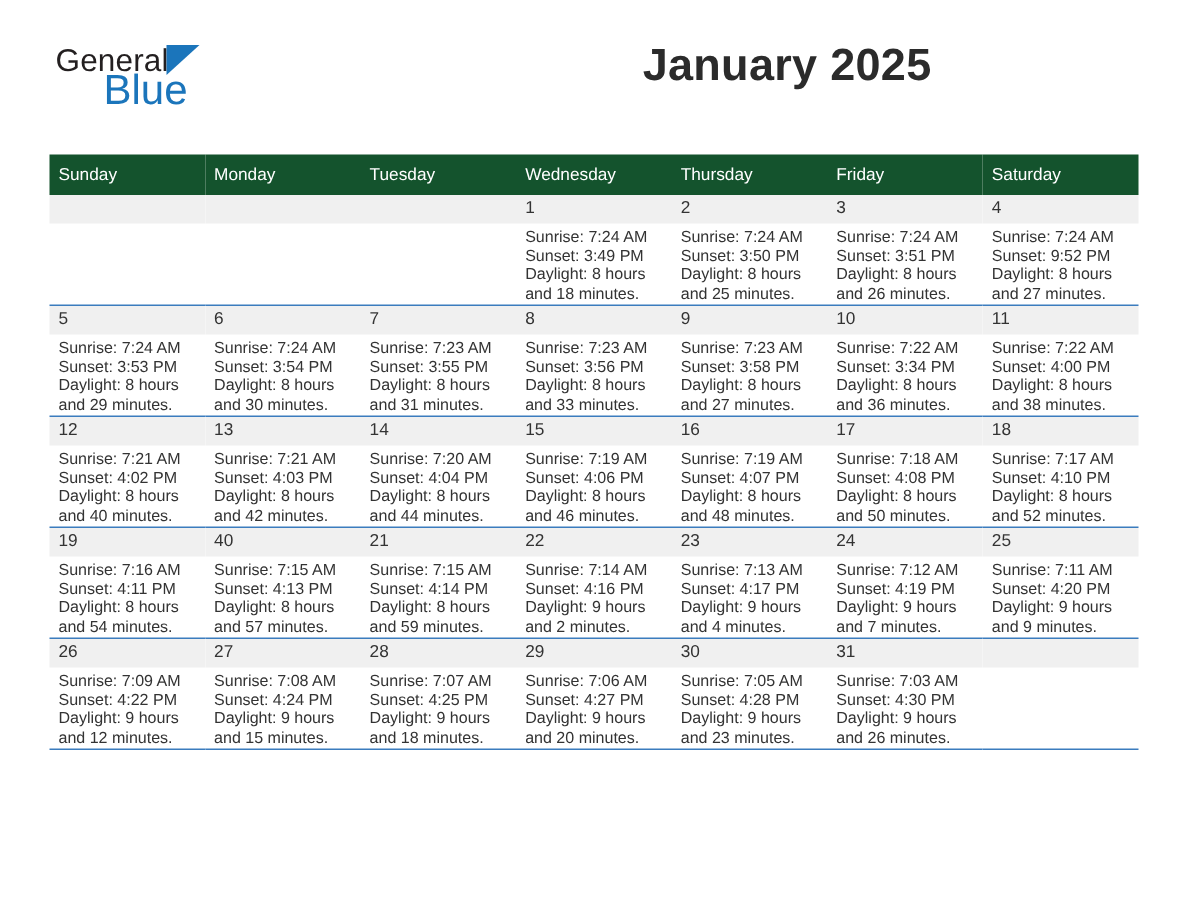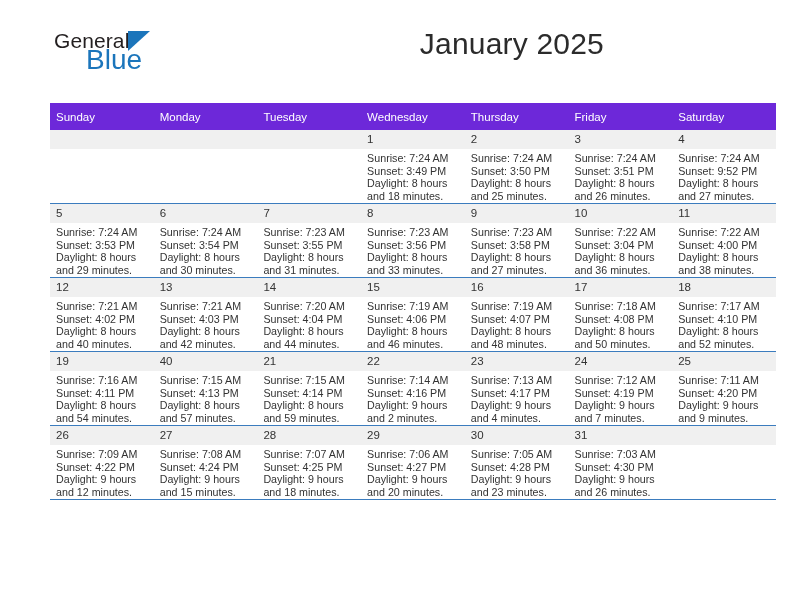--- a/index.html
+++ b/index.html
@@ -13,21 +13,21 @@
     font-family: "Liberation Sans", sans-serif;
     color: #222222;
     overflow: hidden;
   }
 
   .page {
     width: 654px;
     height: 612px;
     position: relative;
     box-sizing: border-box;
-    padding: 0 50px;
+    padding: 0 33px;
   }
 
   
   .header {
     height: 103px;
     position: relative;
   }
 
   .logo {
     position: absolute;
@@ -61,39 +61,39 @@
     display: block;
     margin-top: -2px;
   }
 
   .title {
     position: absolute;
     right: 0;
     top: 27px;
     font-size: 30px;
     color: #2b2b2b;
-    font-weight: normal;
+    font-weight: bold;
     letter-spacing: .2px;
   }
   .subtitle {
     position: absolute;
     right: 1px;
     top: 77px;
     font-size: 14.5px;
     color: #2b2b2b;
   }
 
   
   .cal {
     width: 726px;
     border-collapse: collapse;
     table-layout: fixed;
   }
   .cal th {
-    background: #6d28d9;
+    background: #14532d;
     color: #ffffff;
     font-size: 11.5px;
     font-weight: normal;
     text-align: left;
     padding: 6px 0 6px 6px;
     height: 15px;
     border: none;
   }
   .cal td {
     width: 103.7px;
@@ -265,21 +265,21 @@
               <div>Sunrise: 7:23 AM</div>
               <div>Sunset: 3:58 PM</div>
               <div>Daylight: 8 hours</div>
               <div>and 27 minutes.</div>
             </div>
           </td>
           <td>
             <div class="daynum">10</div>
             <div class="cell-body">
               <div>Sunrise: 7:22 AM</div>
-              <div>Sunset: 3:04 PM</div>
+              <div>Sunset: 3:34 PM</div>
               <div>Daylight: 8 hours</div>
               <div>and 36 minutes.</div>
             </div>
           </td>
           <td>
             <div class="daynum">11</div>
             <div class="cell-body">
               <div>Sunrise: 7:22 AM</div>
               <div>Sunset: 4:00 PM</div>
               <div>Daylight: 8 hours</div>

